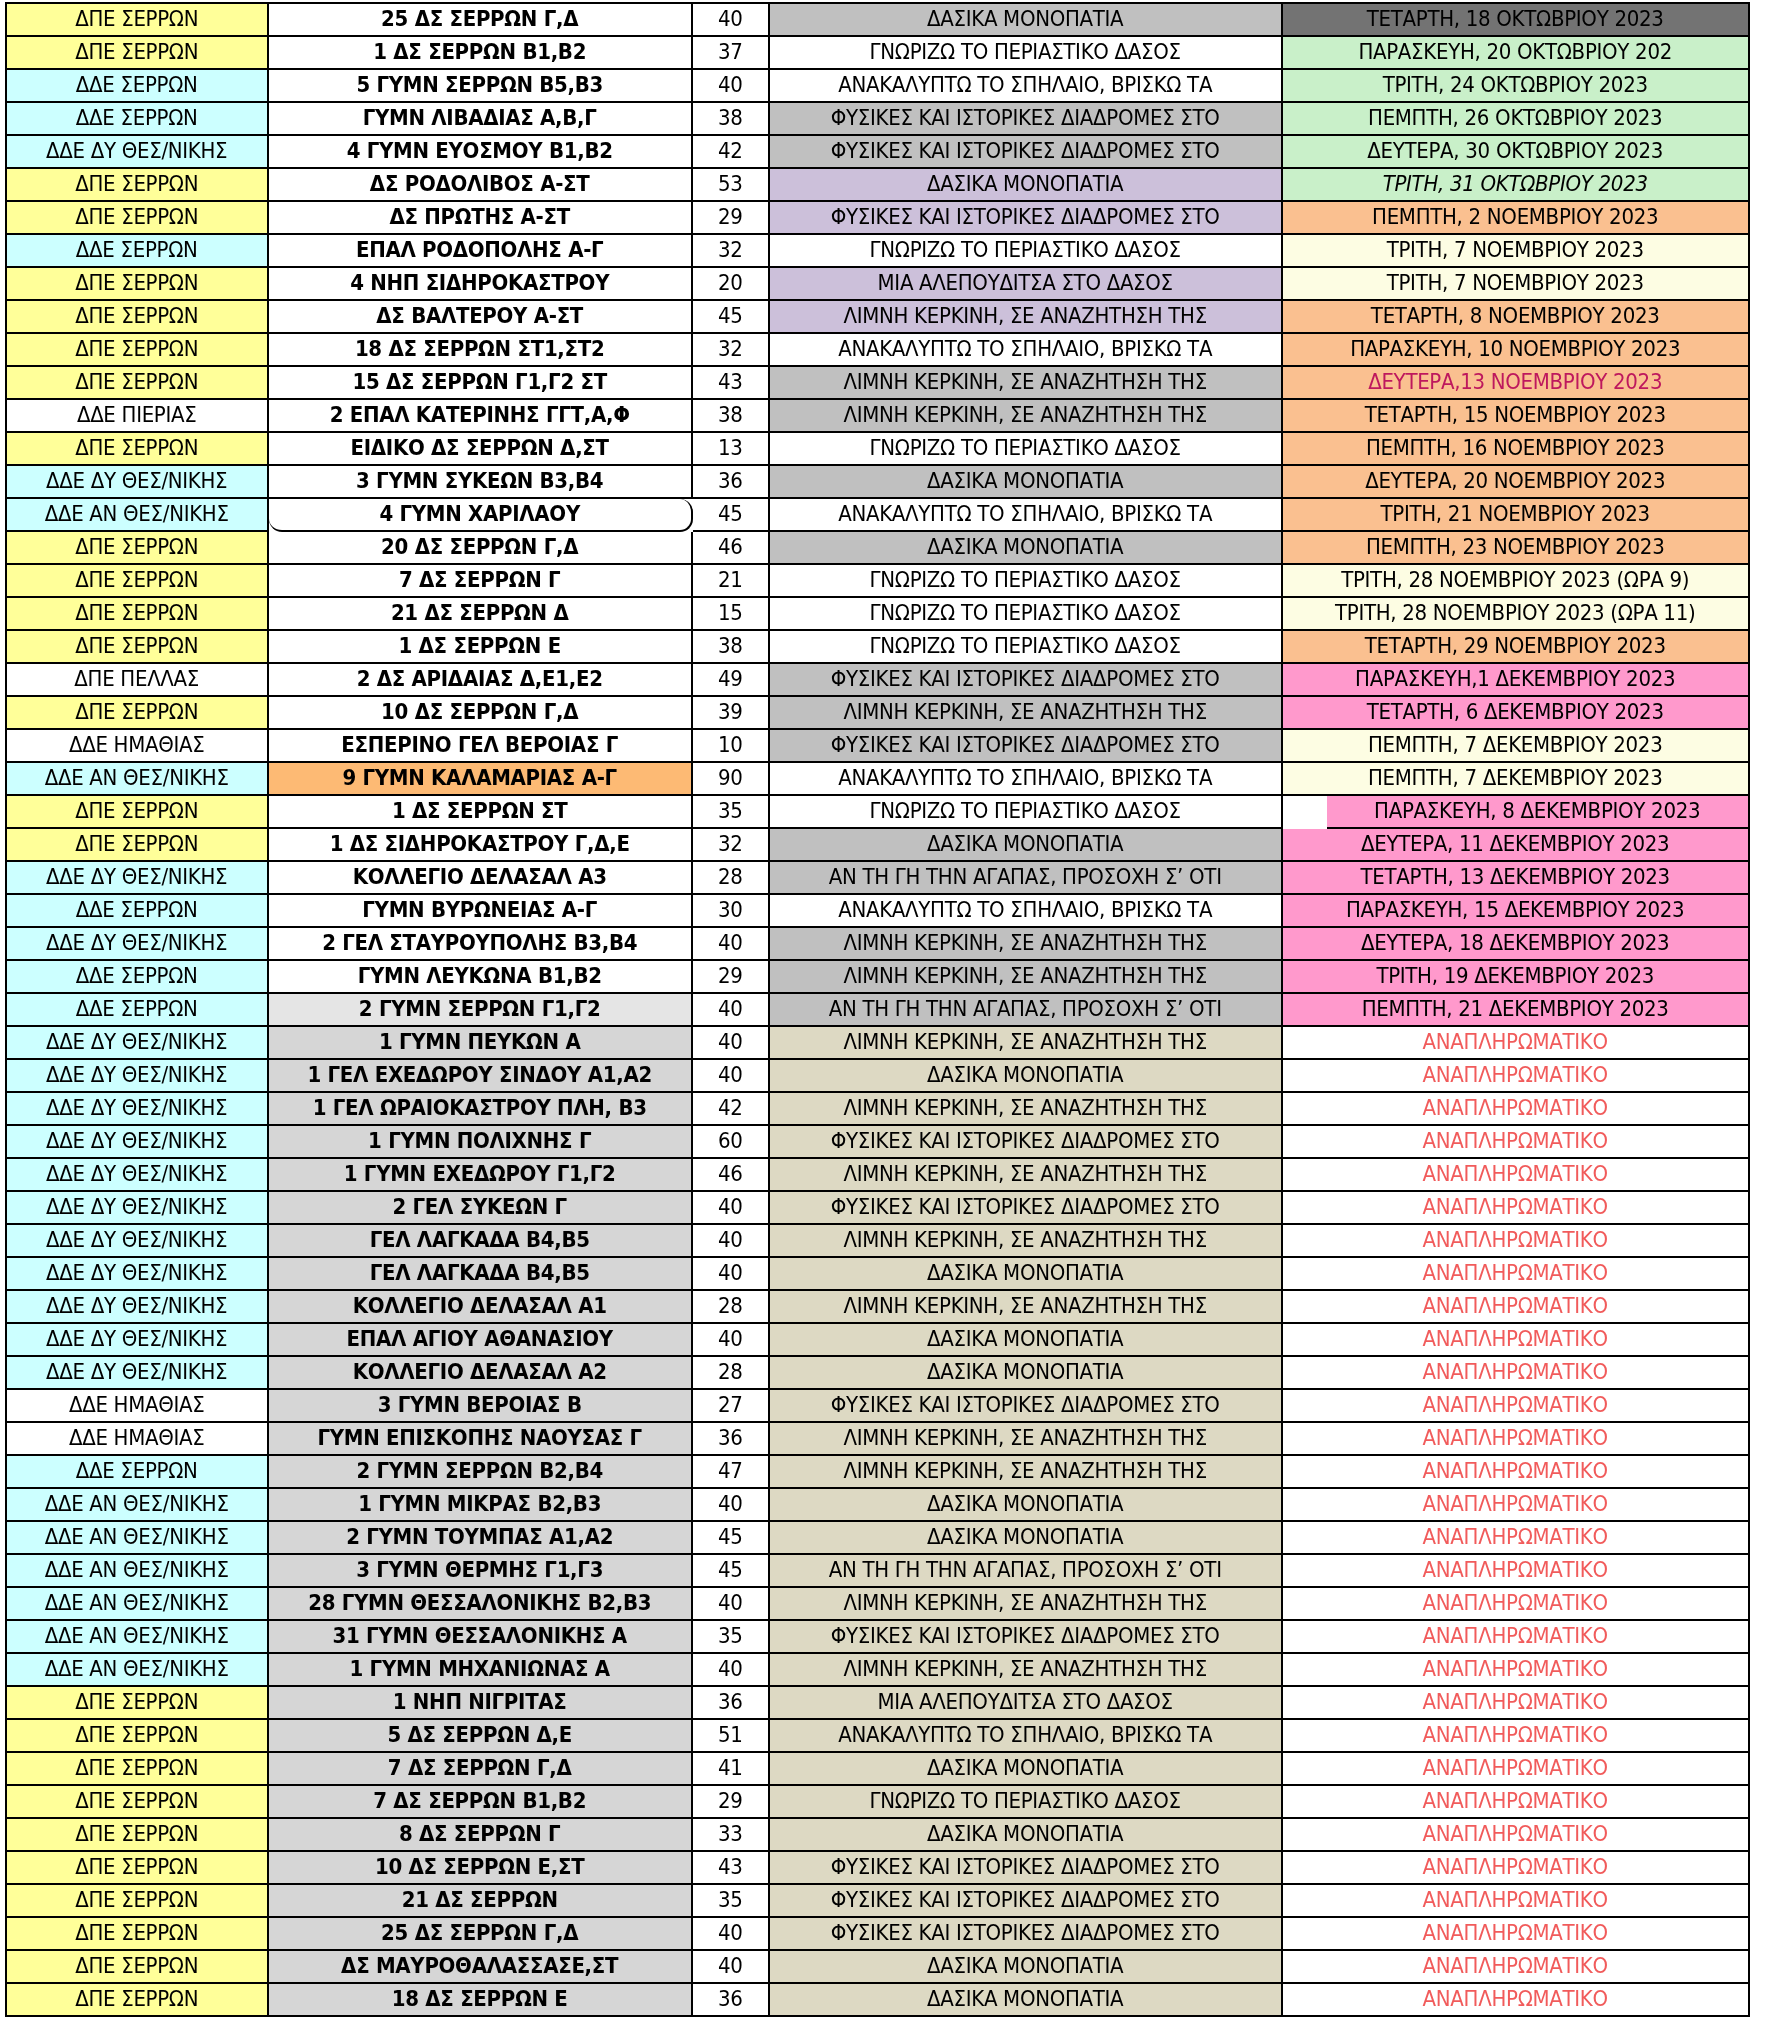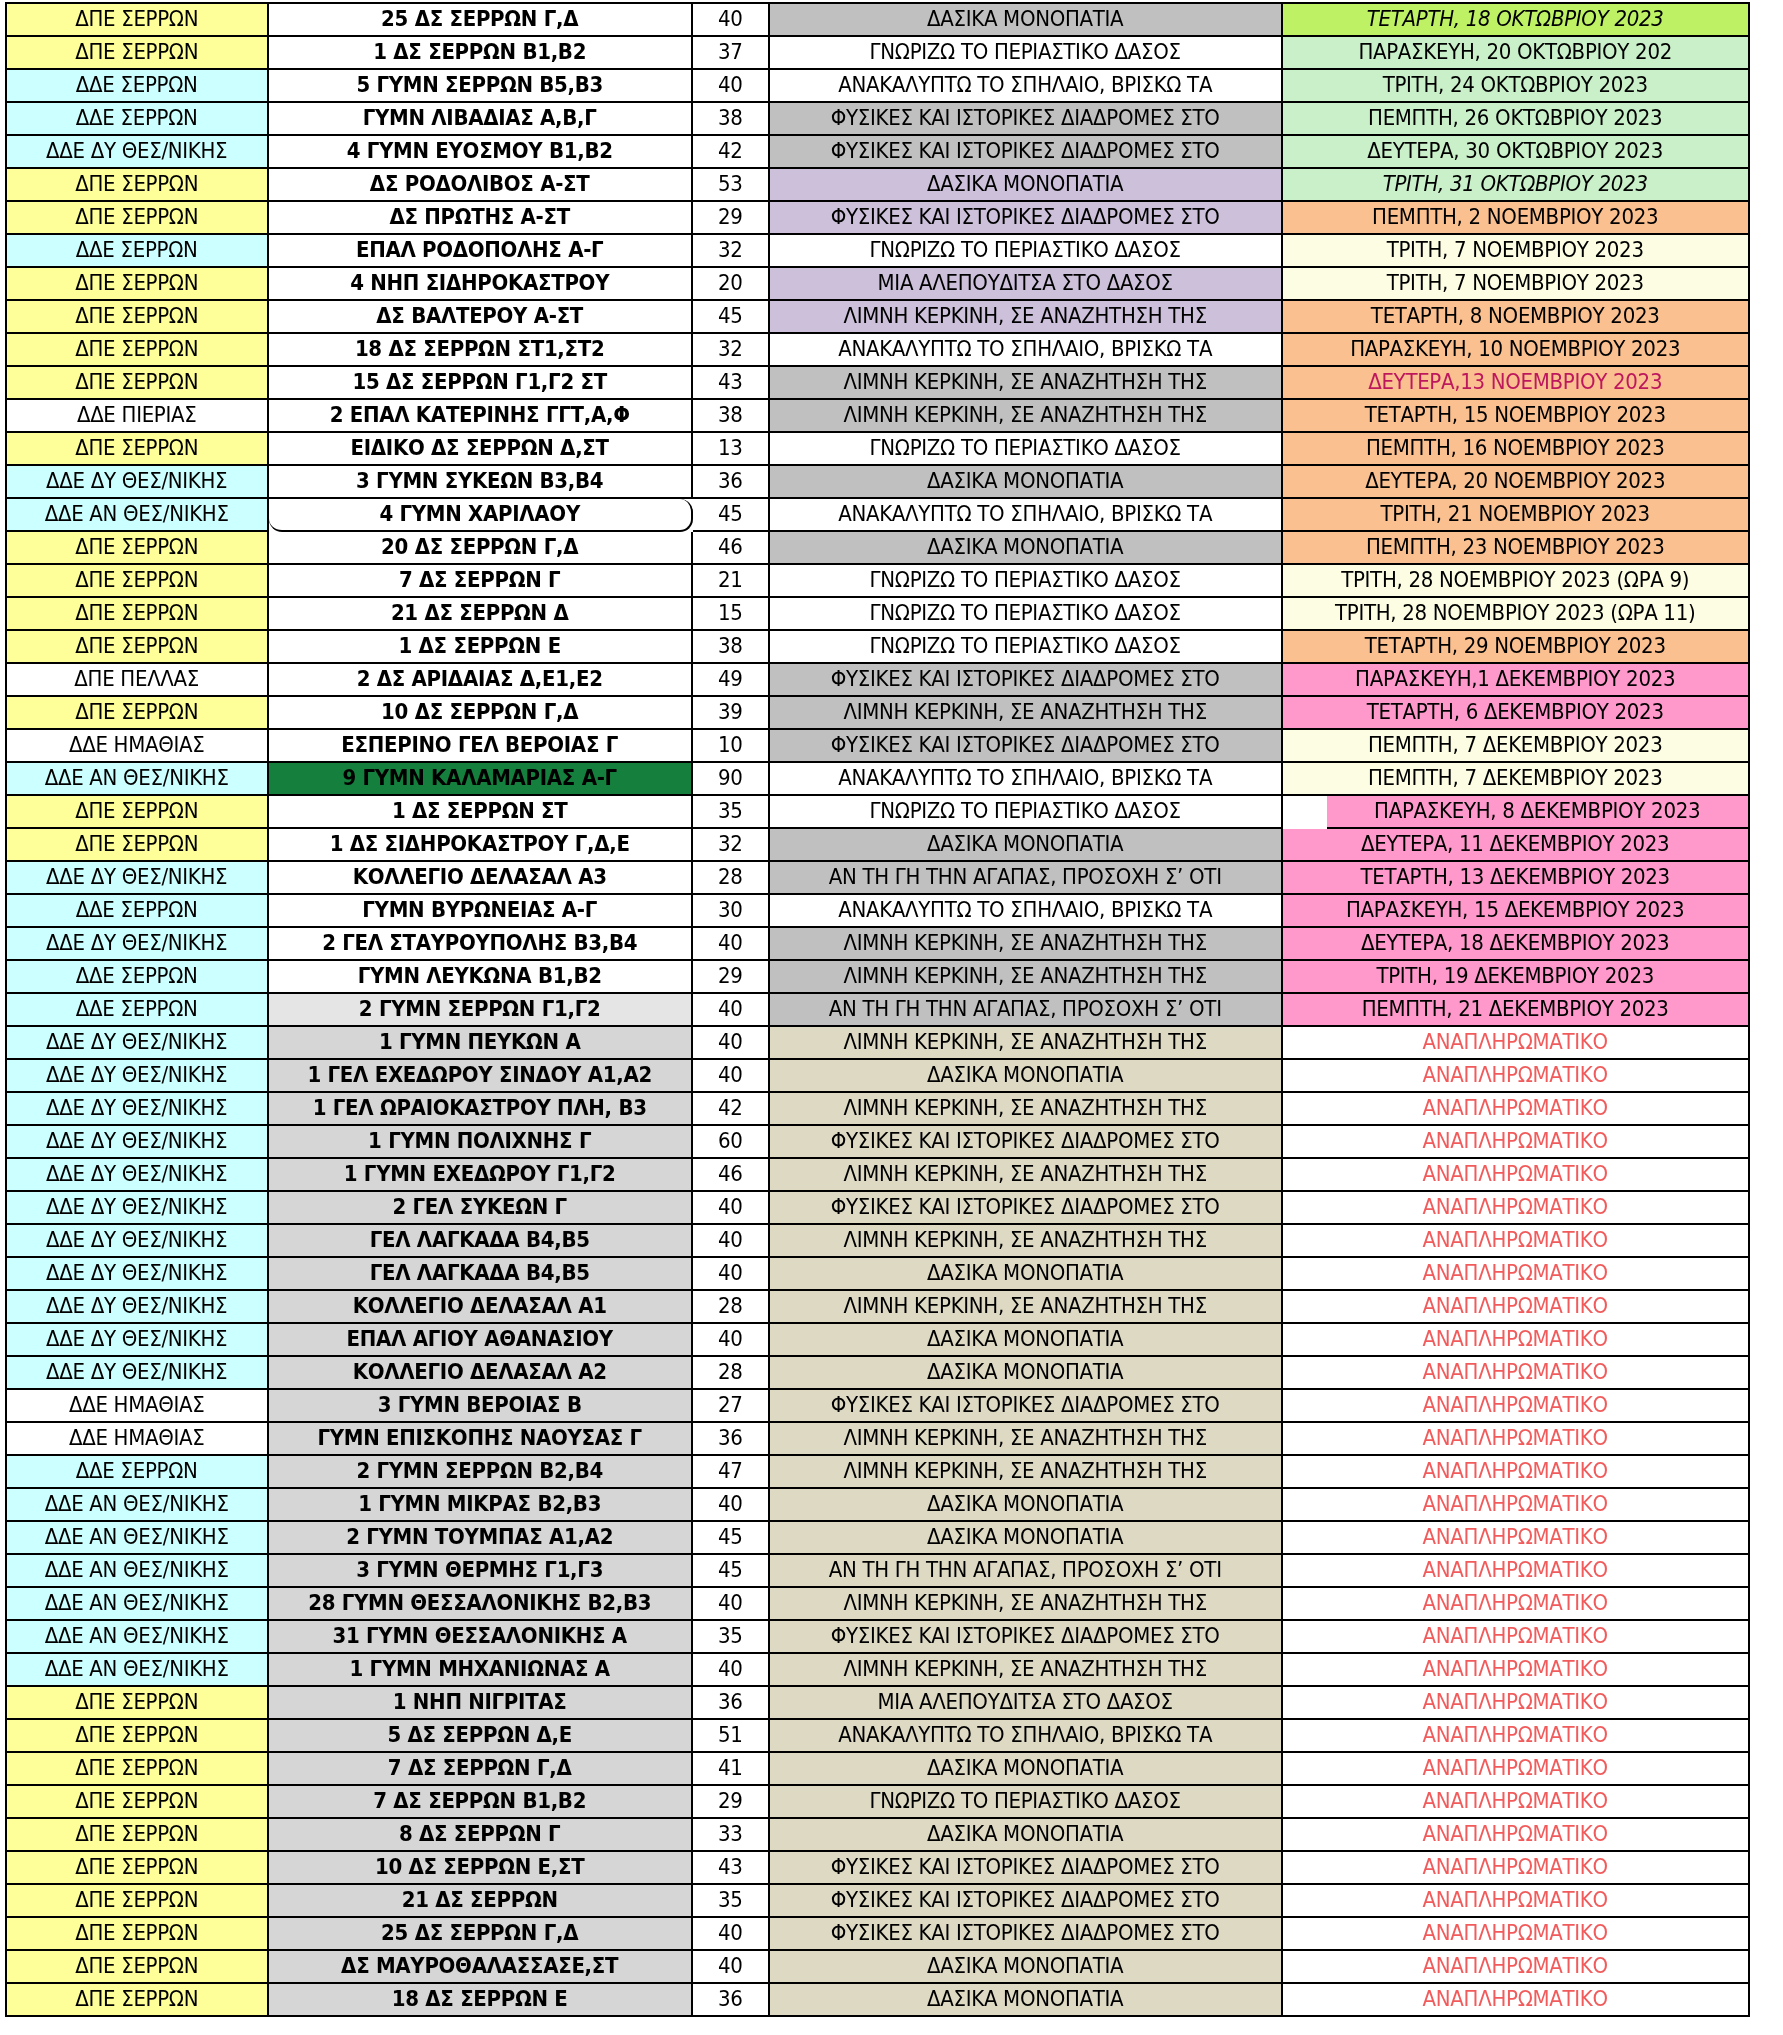--- a/index.html
+++ b/index.html
@@ -42,21 +42,21 @@
 </head>
 <body>
 
 <div class="sheet">
   <div id="rows">
       <div class="row">
         <div class="cell" style="background: rgb(255, 255, 153);">ΔΠΕ ΣΕΡΡΩΝ</div>
         <div class="cell school" style="background: rgb(255, 255, 255);">25 ΔΣ ΣΕΡΡΩΝ Γ,Δ</div>
         <div class="cell" style="background: rgb(255, 255, 255);">40</div>
         <div class="cell" style="background: rgb(192, 192, 192);">ΔΑΣΙΚΑ ΜΟΝΟΠΑΤΙΑ</div>
-        <div class="cell" style="background: #bef264; color: rgb(0, 0, 0); font-style: italic;">ΤΕΤΑΡΤΗ, 18 ΟΚΤΩΒΡΙΟΥ 2023</div>
+        <div class="cell" style="background: #737373; color: rgb(0, 0, 0);">ΤΕΤΑΡΤΗ, 18 ΟΚΤΩΒΡΙΟΥ 2023</div>
       </div>
       <div class="row">
         <div class="cell" style="background: rgb(255, 255, 153);">ΔΠΕ ΣΕΡΡΩΝ</div>
         <div class="cell school" style="background: rgb(255, 255, 255);">1 ΔΣ ΣΕΡΡΩΝ Β1,Β2</div>
         <div class="cell" style="background: rgb(255, 255, 255);">37</div>
         <div class="cell" style="background: rgb(255, 255, 255);">ΓΝΩΡΙΖΩ ΤΟ ΠΕΡΙΑΣΤΙΚΟ ΔΑΣΟΣ</div>
         <div class="cell" style="background: rgb(201, 240, 201); color: rgb(0, 0, 0);">ΠΑΡΑΣΚΕΥΗ, 20 ΟΚΤΩΒΡΙΟΥ 202</div>
       </div>
       <div class="row">
         <div class="cell" style="background: rgb(204, 255, 255);">ΔΔΕ ΣΕΡΡΩΝ</div>
@@ -200,21 +200,21 @@
       </div>
       <div class="row">
         <div class="cell" style="background: rgb(255, 255, 255);">ΔΔΕ ΗΜΑΘΙΑΣ</div>
         <div class="cell school" style="background: rgb(255, 255, 255);">ΕΣΠΕΡΙΝΟ ΓΕΛ ΒΕΡΟΙΑΣ Γ</div>
         <div class="cell" style="background: rgb(255, 255, 255);">10</div>
         <div class="cell" style="background: rgb(192, 192, 192);">ΦΥΣΙΚΕΣ ΚΑΙ ΙΣΤΟΡΙΚΕΣ ΔΙΑΔΡΟΜΕΣ ΣΤΟ</div>
         <div class="cell" style="background: rgb(253, 253, 227); color: rgb(0, 0, 0);">ΠΕΜΠΤΗ, 7 ΔΕΚΕΜΒΡΙΟΥ 2023</div>
       </div>
       <div class="row">
         <div class="cell" style="background: rgb(204, 255, 255);">ΔΔΕ ΑΝ ΘΕΣ/ΝΙΚΗΣ</div>
-        <div class="cell school" style="background: #15803d;">9 ΓΥΜΝ ΚΑΛΑΜΑΡΙΑΣ Α-Γ</div>
+        <div class="cell school" style="background: #fdba74;">9 ΓΥΜΝ ΚΑΛΑΜΑΡΙΑΣ Α-Γ</div>
         <div class="cell" style="background: rgb(255, 255, 255);">90</div>
         <div class="cell" style="background: rgb(255, 255, 255);">ΑΝΑΚΑΛΥΠΤΩ ΤΟ ΣΠΗΛΑΙΟ, ΒΡΙΣΚΩ ΤΑ</div>
         <div class="cell" style="background: rgb(253, 253, 227); color: rgb(0, 0, 0);">ΠΕΜΠΤΗ, 7 ΔΕΚΕΜΒΡΙΟΥ 2023</div>
       </div>
       <div class="row">
         <div class="cell" style="background: rgb(255, 255, 153);">ΔΠΕ ΣΕΡΡΩΝ</div>
         <div class="cell school" style="background: rgb(255, 255, 255);">1 ΔΣ ΣΕΡΡΩΝ ΣΤ</div>
         <div class="cell" style="background: rgb(255, 255, 255);">35</div>
         <div class="cell" style="background: rgb(255, 255, 255);">ΓΝΩΡΙΖΩ ΤΟ ΠΕΡΙΑΣΤΙΚΟ ΔΑΣΟΣ</div>
         <div class="cell" style="background: rgb(255, 153, 204); color: rgb(0, 0, 0); margin-left: 44px;">ΠΑΡΑΣΚΕΥΗ, 8 ΔΕΚΕΜΒΡΙΟΥ 2023</div>

